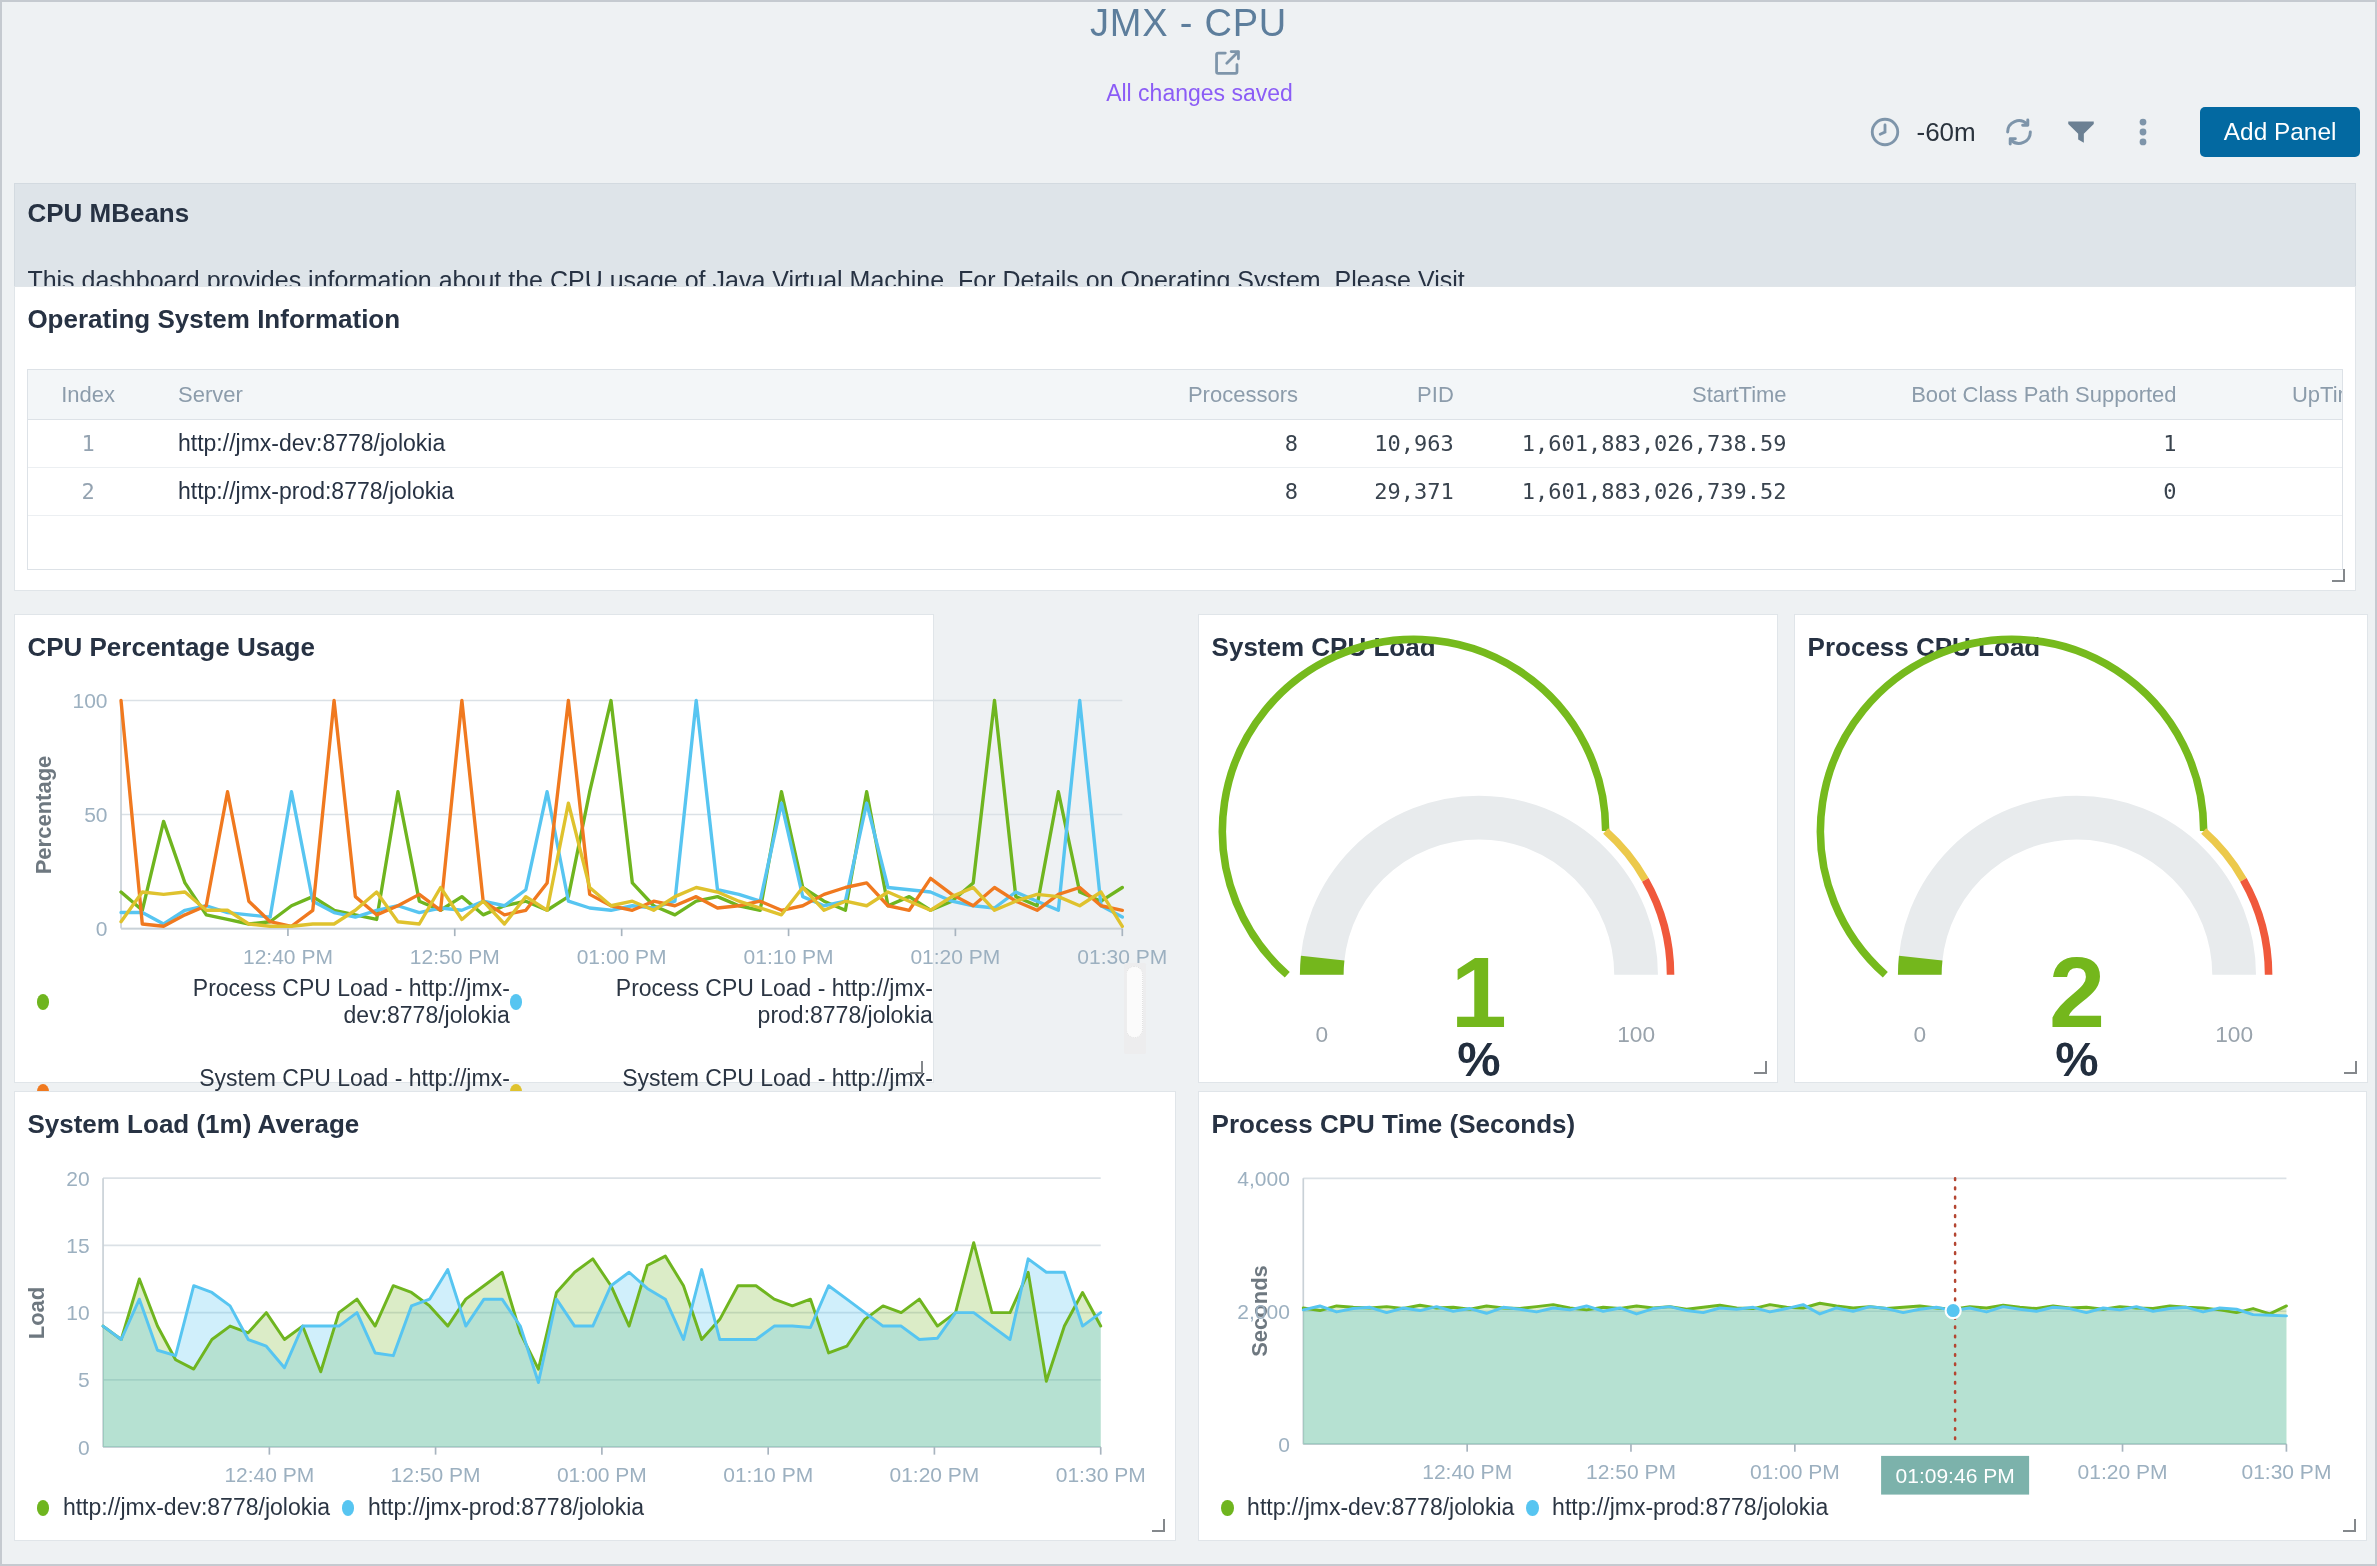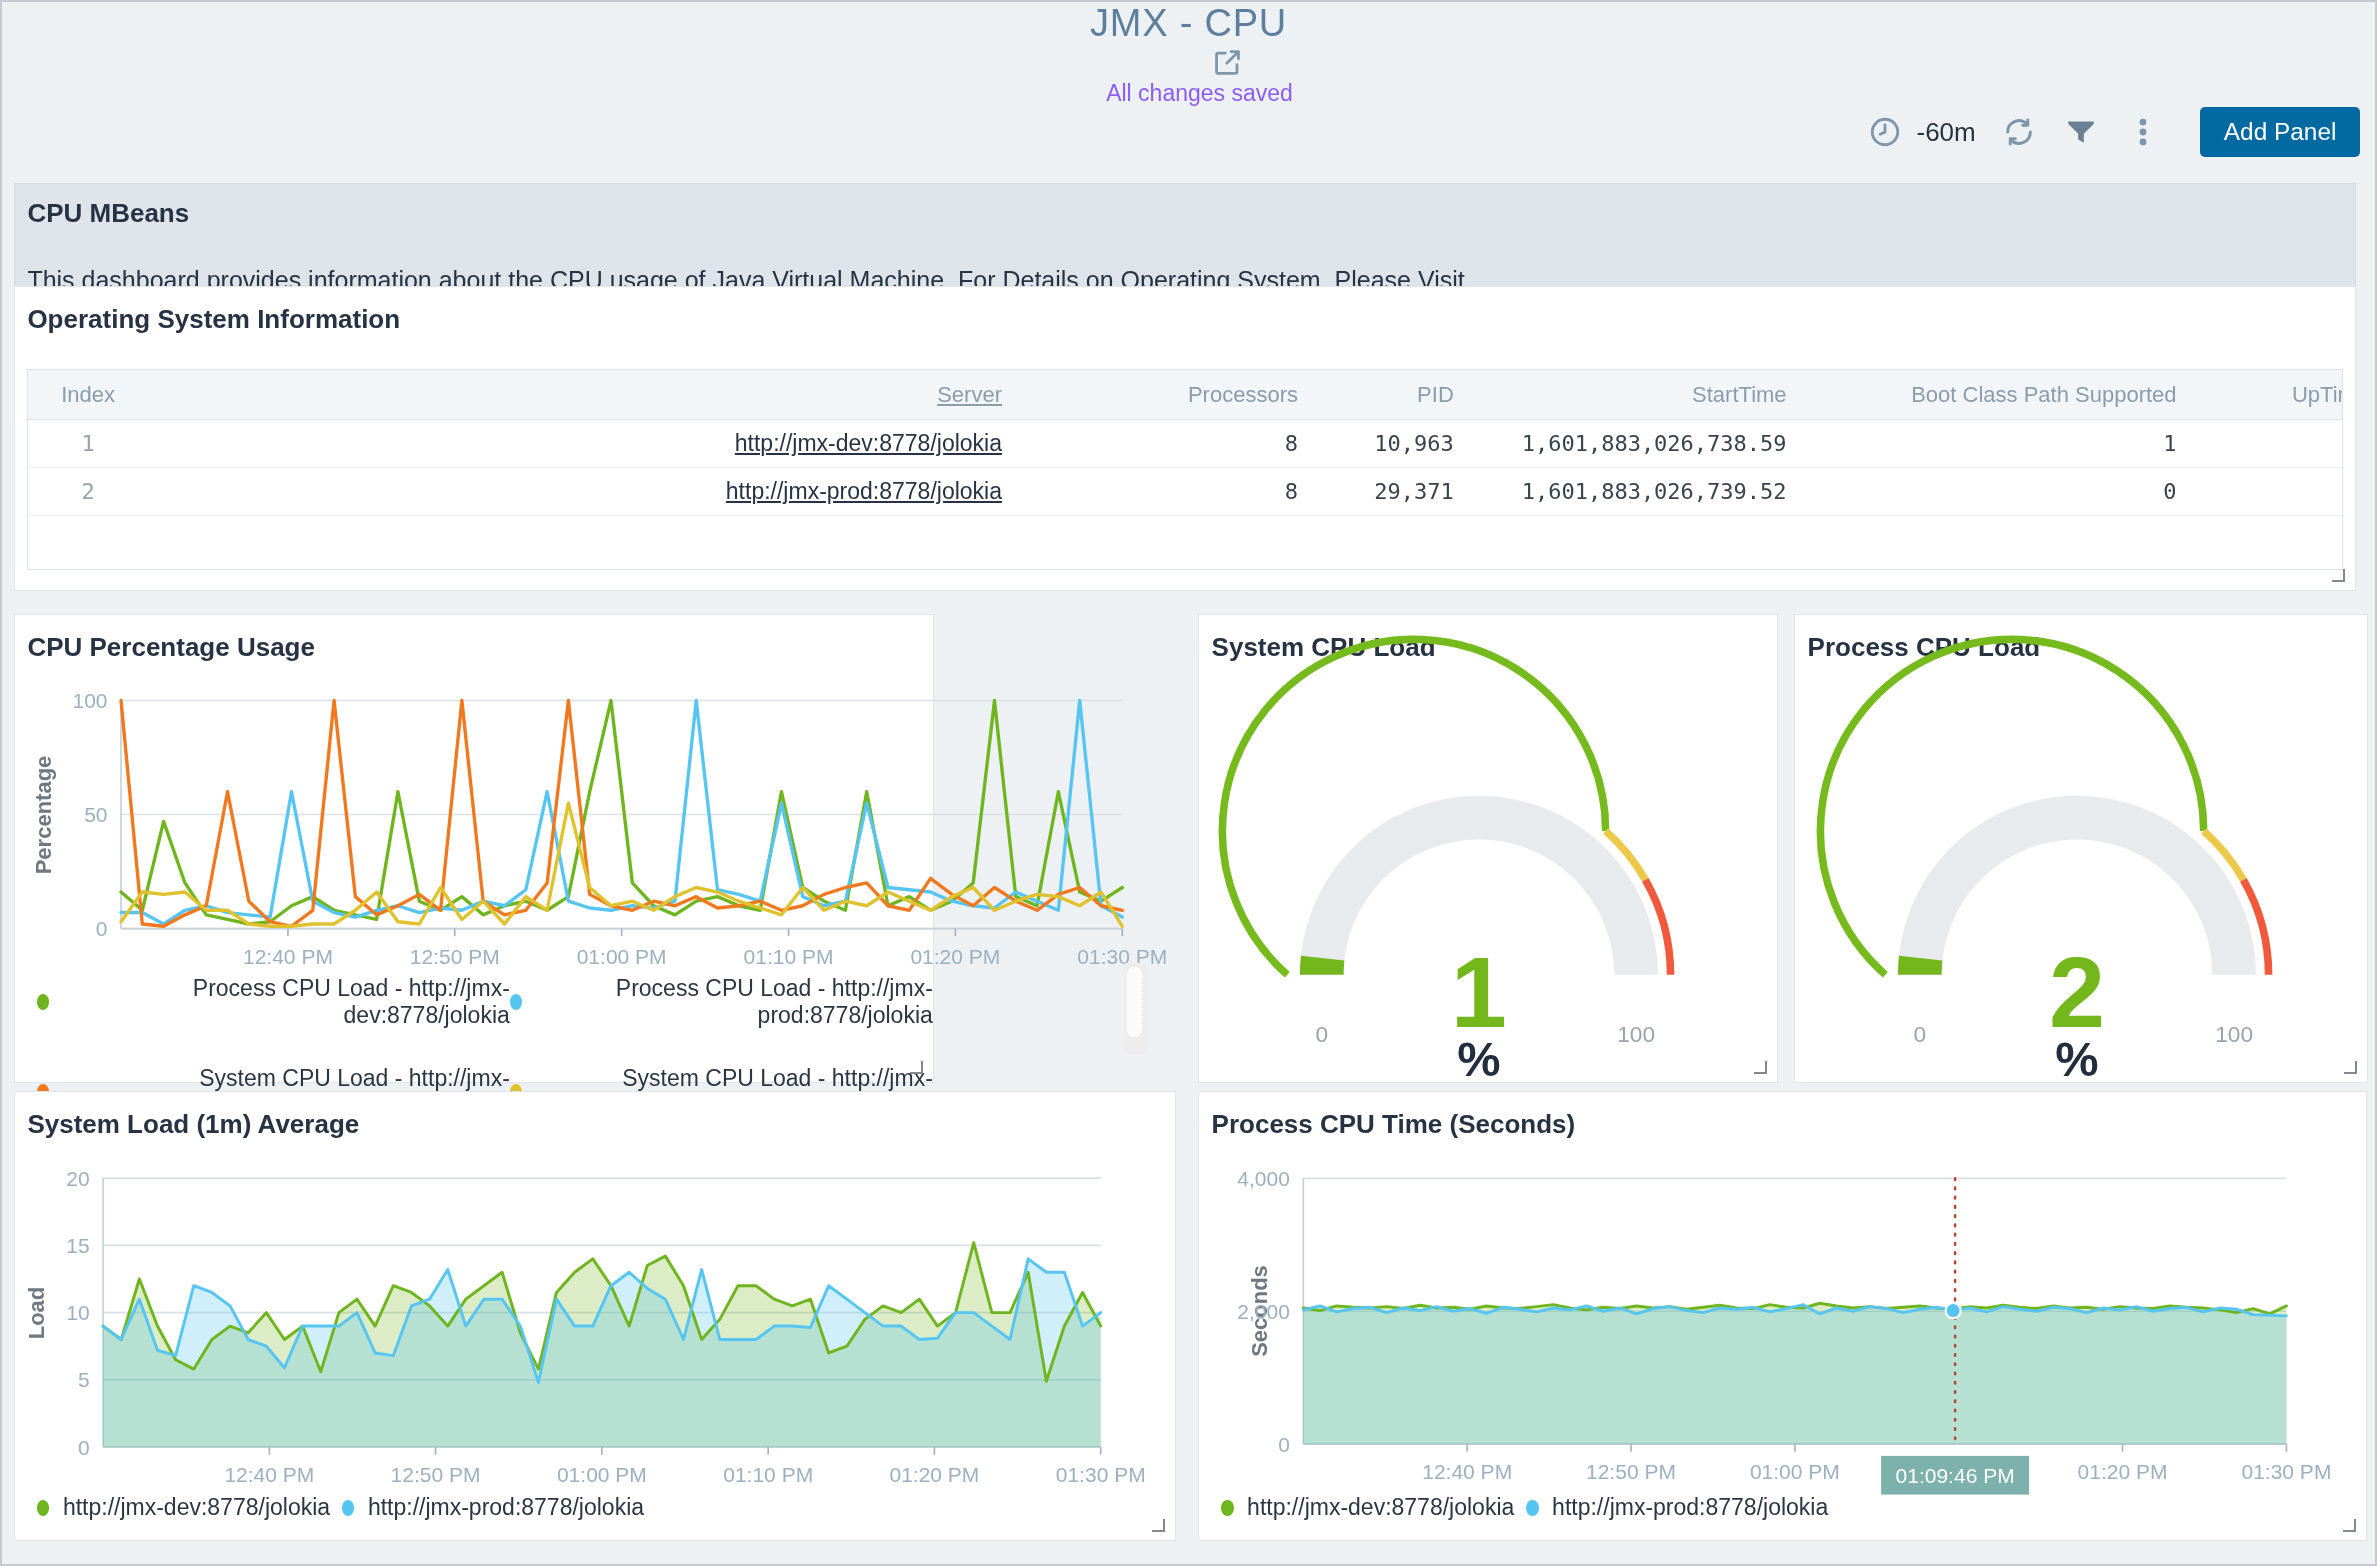--- a/index.html
+++ b/index.html
@@ -26,21 +26,21 @@
   .text-body{position:absolute;left:12.6px;top:82px;font-size:25px;color:#273243;}
   .text-body a{color:#273243;text-decoration:underline;cursor:pointer;}
   
   .table-panel{left:11.8px;top:284px;width:2342px;height:305px;}
   .table-wrap{position:absolute;left:11.8px;right:11.8px;top:82px;height:199px;border:0.8px solid #dde2e7;overflow:hidden;}
   table{border-collapse:collapse;width:100%;table-layout:fixed;}
   thead tr{background:#f3f6f8;}
   th{height:47px;font-weight:400;font-size:22px;color:#8c9cab;border-bottom:0.8px solid #dde2e7;}
   td{height:45px;font-size:23px;color:#273243;border-bottom:0.8px solid #eceff2;}
   .t-col0{width:119px;text-align:center;}
-  .t-col1{width:824px;text-align:right;padding-left:29.4px;text-decoration:underline;}
+  .t-col1{width:824px;text-align:left;padding-left:29.4px;}
   .t-col2{width:294px;text-align:right;padding-right:11.8px;}
   .t-col3{width:143px;text-align:right;padding-right:11.8px;}
   .t-col4{width:320px;text-align:right;padding-right:15px;}
   .t-col5{width:374px;text-align:right;padding-right:15px;}
   .t-col6{width:255px;text-align:right;padding-right:49px;}
   td.num{font-family:"DejaVu Sans Mono",monospace;font-size:22px;color:#39434e;}
   td.idx{color:#94a3b1;font-family:"DejaVu Sans Mono",monospace;font-size:22px;}
   
   .p-cpu{left:11.8px;top:612px;width:920px;height:469px;text-align:right;}
   .p-gauge1{left:1196px;top:612px;width:580px;height:469px;}

